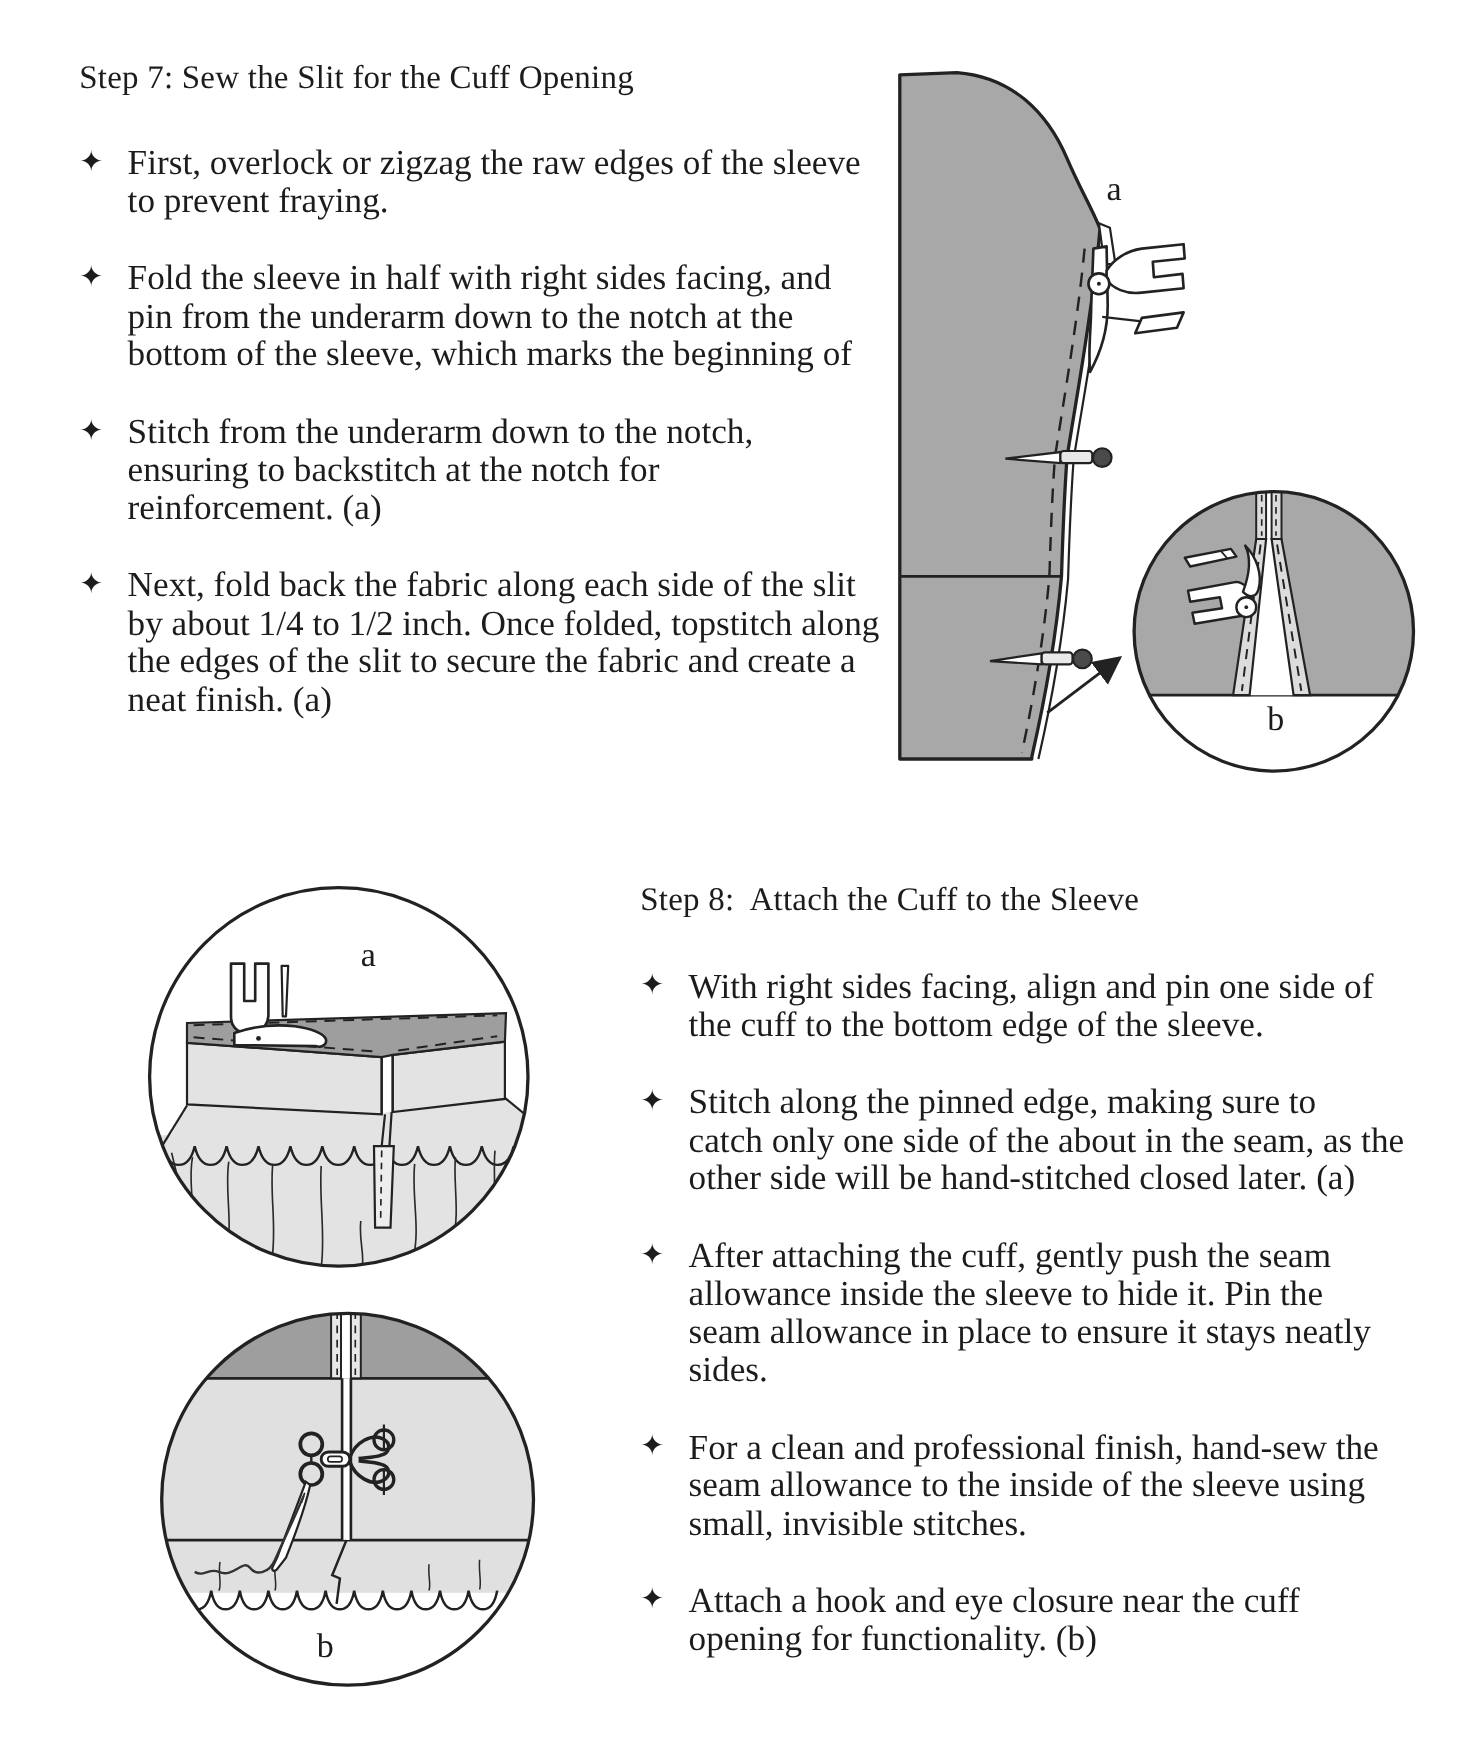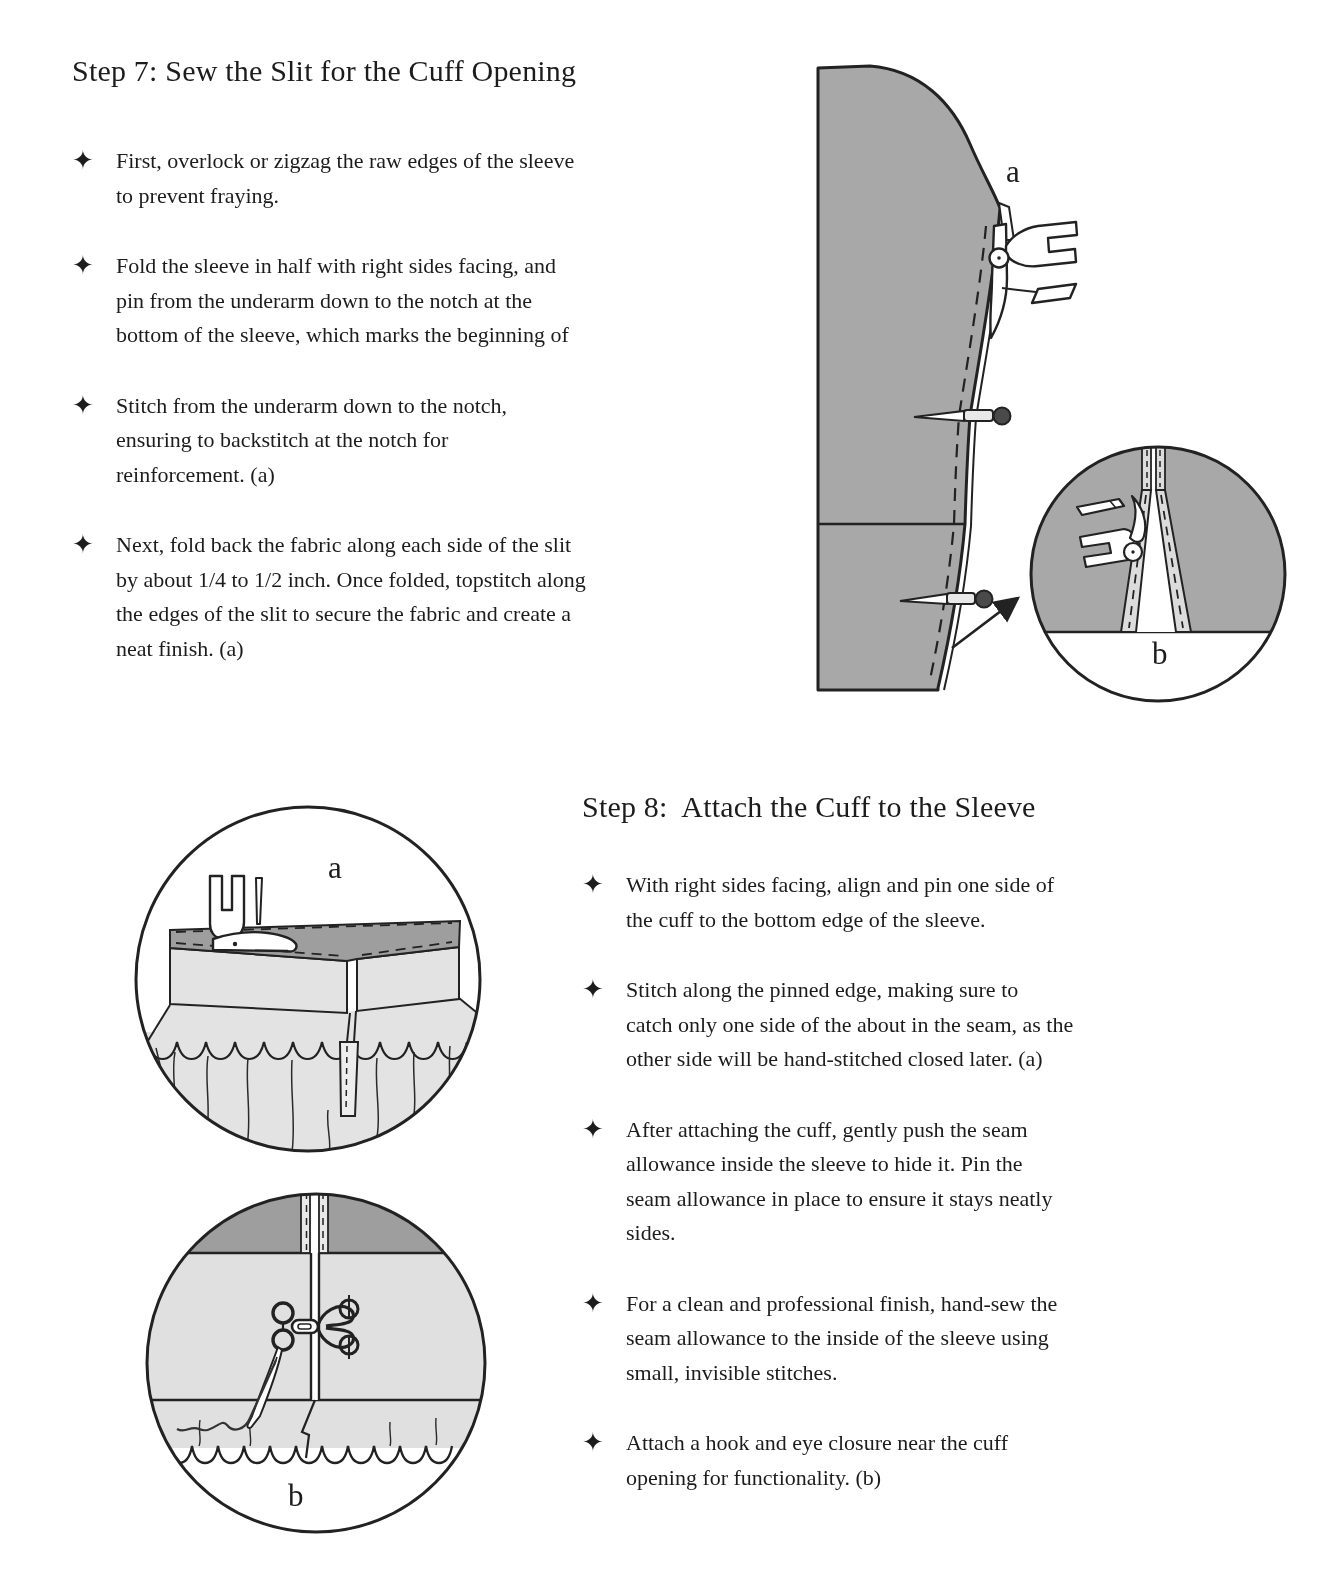--- a/index.html
+++ b/index.html
@@ -1,25 +1,25 @@
 <!DOCTYPE html>
 <html><head>
 <meta charset="utf-8">
 <style>
   html,body{margin:0;padding:0;background:#ffffff;}
   body{width:1340px;height:1596px;position:relative;overflow:hidden;
        font-family:"Liberation Serif","DejaVu Serif",serif;color:#1c1c1c;}
   .col{position:absolute;}
   h2.step-heading{font-size:30px;font-weight:normal;margin:0;white-space:pre-wrap;letter-spacing:.2px;}
-  .step7 h2{margin-bottom:56px;}
-  .step8 h2{margin-bottom:44px;}
+  .step7 h2{margin-bottom:42px;}
+  .step8 h2{margin-bottom:44px;margin-top:11px;}
   .bullet{display:flex;margin-bottom:36px;}
   .star{width:44px;flex:0 0 44px;font-size:26px;line-height:34.5px;color:#1c1c1c;}
   .lines{flex:1;}
-  .ln{font-size:22px;line-height:34.5px;white-space:pre;}
+  .ln{font-size:32px;line-height:34.5px;white-space:pre;}
   .fig{position:absolute;}
   .fig svg{display:block;}
   .fig-label{position:absolute;font-size:31px;color:#1c1c1c;line-height:1;}
 </style>
 </head>
 <body>
 
 <div class="col step7" style="left:72px;top:54px;width:700px;">
   <h2 class="step-heading">Step 7: Sew the Slit for the Cuff Opening</h2>
 

